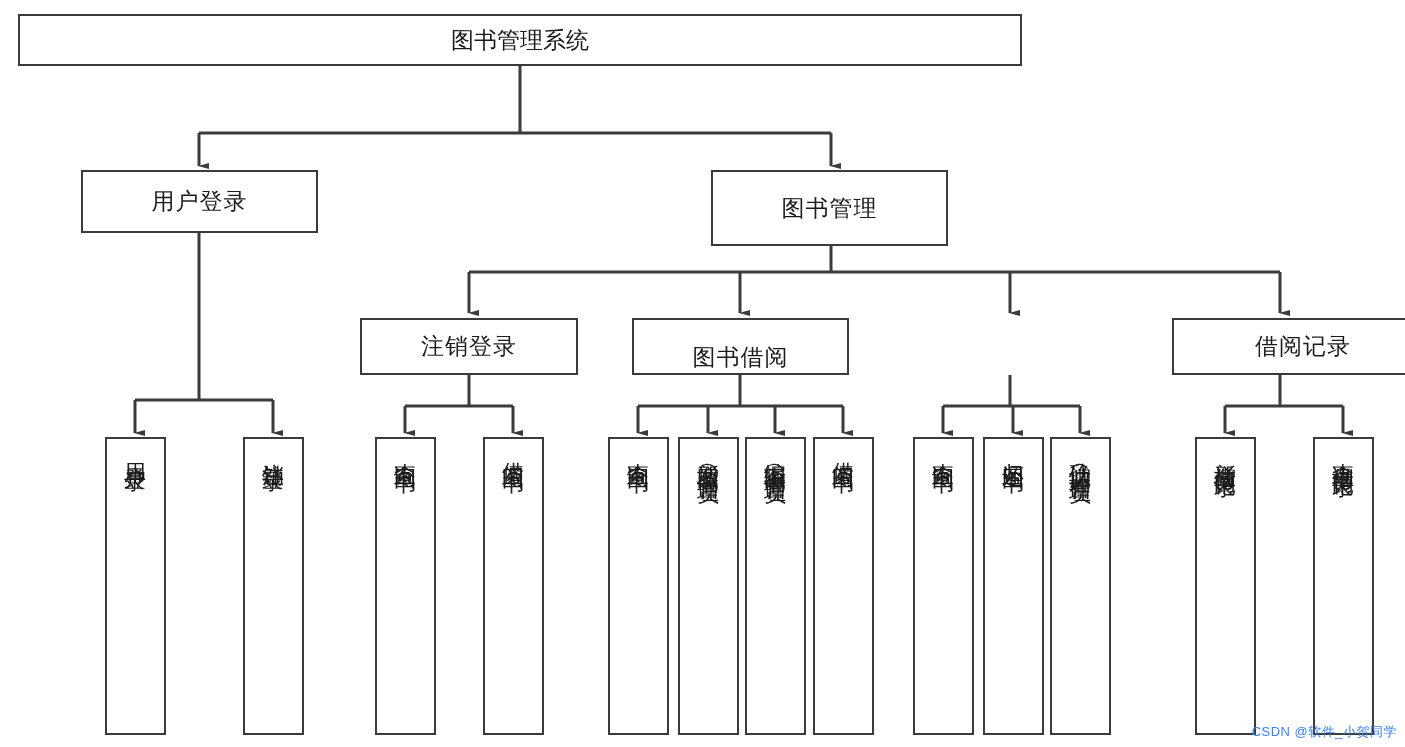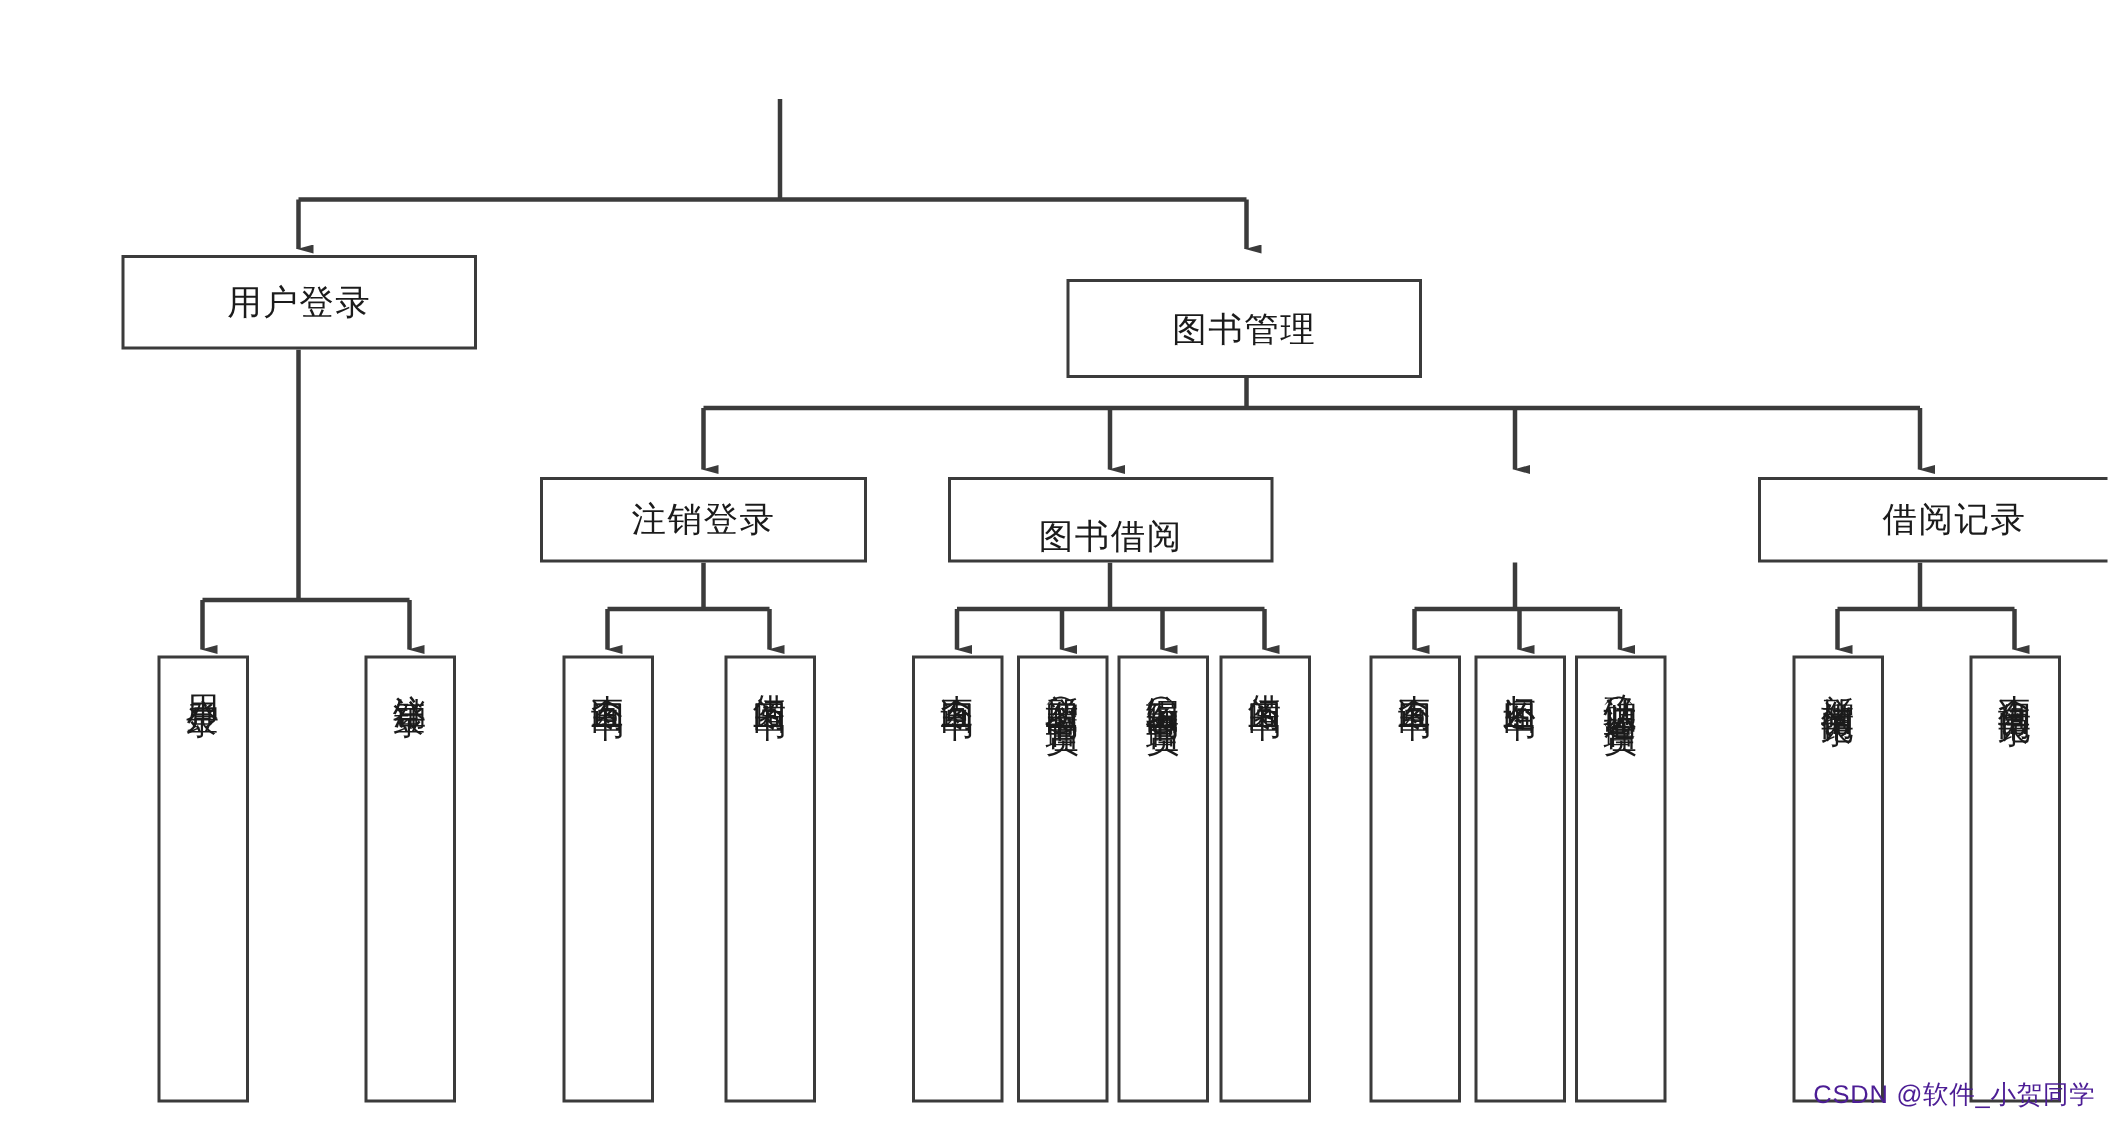--- a/index.html
+++ b/index.html
@@ -6,21 +6,21 @@
   body{width:1405px;height:747px;overflow:hidden;font-family:"Liberation Sans","DejaVu Sans",sans-serif;}
   #canvas{position:relative;width:1405px;height:747px;background:#ffffff;}
   svg.edges{position:absolute;left:0;top:0;width:1405px;height:747px;pointer-events:none;}
   .node{position:absolute;box-sizing:border-box;background:#ffffff;border:2.5px solid #3b3b3b;
         display:flex;align-items:center;justify-content:center;color:#1b1b1b;}
   .node.h{font-size:23px;letter-spacing:1px;}
   .node.root{font-size:23px;}
   .node.leaf{font-size:22px;padding:6px 2px;align-items:flex-start;}
   .vtext{writing-mode:vertical-rl;text-orientation:upright;letter-spacing:3px;line-height:1.05;
          white-space:nowrap;display:block;}
-  .watermark{position:absolute;right:8px;bottom:6px;font-size:17px;color:#4c1d95;letter-spacing:0.5px;
+  .watermark{position:absolute;right:8px;bottom:6px;font-size:13px;color:#3b82f6;letter-spacing:0.5px;
              white-space:nowrap;}
 </style>
 </head>
 <body>
 
 <div id="canvas">
 
   <svg class="edges" viewBox="0 0 1405 747" xmlns="http://www.w3.org/2000/svg">
     <defs>
       <marker id="arw" markerWidth="10" markerHeight="12" refX="3" refY="10" orient="auto" markerUnits="userSpaceOnUse">
@@ -64,25 +64,28 @@
       <path d="M1013,406 L1013,433" marker-end="url(#arw)"></path>
       <path d="M1080,406 L1080,433" marker-end="url(#arw)"></path>
 
       <path d="M1280,375 L1280,406"></path>
       <path d="M1225,406 L1343,406"></path>
       <path d="M1225,406 L1225,433" marker-end="url(#arw)"></path>
       <path d="M1343,406 L1343,433" marker-end="url(#arw)"></path>
     </g>
   </svg>
 
+  <div class="node root" style="left:18px;top:14px;width:1004px;height:52px;">
+    <span>图书管理系统</span>
+  </div>
 
   <div class="node h" style="left:81px;top:170px;width:237px;height:63px;">
     <span>用户登录</span>
   </div>
-  <div class="node h" style="left:711px;top:170px;width:237px;height:66px;margin-top:16px;">
+  <div class="node h" style="left:711px;top:170px;width:237px;height:76px;">
     <span>图书管理</span>
   </div>
 
   <div class="node h" style="left:360px;top:318px;width:218px;height:57px;">
     <span>注销登录</span>
   </div>
   <div class="node h" style="left:632px;top:318px;width:217px;height:57px;align-items:flex-end;">
     <span>图书借阅</span>
   </div>
   <div class="node h" style="left:1172px;top:318px;width:262px;height:57px;">

